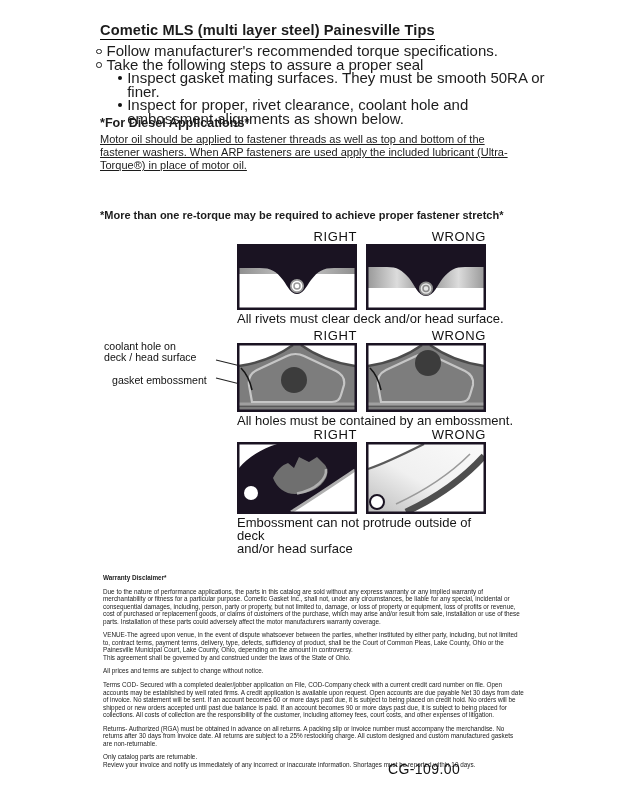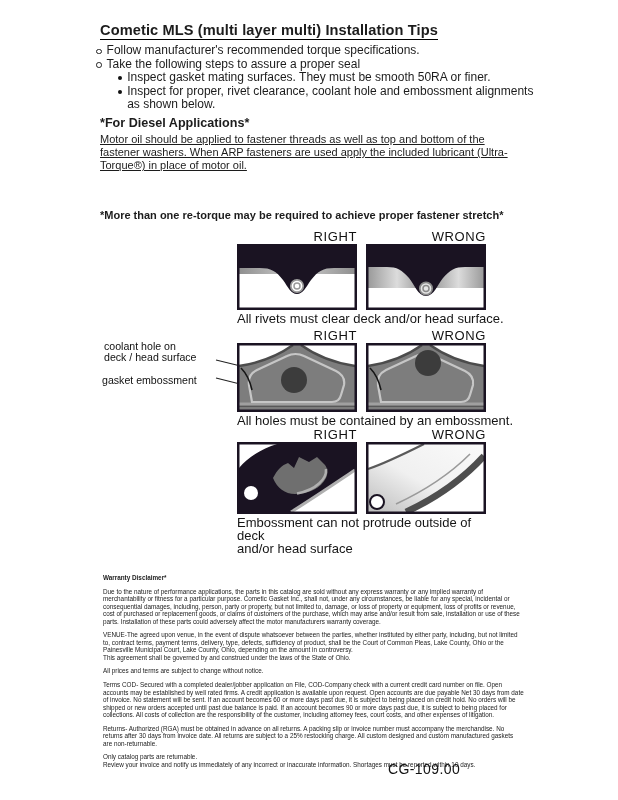--- a/index.html
+++ b/index.html
@@ -5,21 +5,21 @@
   html,body{margin:0;padding:0;background:#ffffff;}
   .page{
     position:relative;width:618px;height:800px;background:#fff;overflow:hidden;
     font-family:"Liberation Sans", sans-serif;color:#1c1c1c;
   }
   .abs{position:absolute;}
   
   .title{left:100px;top:22px;font-size:14.6px;font-weight:bold;letter-spacing:.1px;
          border-bottom:1.6px solid #000;padding-bottom:1px;}
   
-  .bullets{left:96px;top:44px;width:450px;font-size:12px;line-height:13.6px;}
+  .bullets{left:96px;top:44px;width:450px;font-size:15px;line-height:13.6px;}
   .brow{display:flex;align-items:flex-start;}
   .brow.sub{margin-left:22px;}
   .marker{flex:0 0 auto;margin:4.6px 5px 0 0;}
   .marker.open{width:3.6px;height:3.6px;border:1px solid #222;border-radius:50%;}
   .marker.filled{width:4.2px;height:4.2px;background:#111;border-radius:50%;margin-top:4.8px;}
   
   .dheading{left:100px;top:116px;font-size:12.6px;font-weight:bold;text-align:center;}
   .para{left:100px;width:414px;font-size:11px;line-height:13.2px;}
   .p1{top:133px;text-decoration:underline;} .p2{top:167px;} .p3{top:209px;font-weight:bold;}
   
@@ -36,21 +36,21 @@
   .disclaimer p{margin:6px 0 0 0;}
   .disclaimer p.tight{margin-top:0;}
   
   .pageno{left:388px;top:753px;font-size:14px;letter-spacing:.4px;color:#111;margin-top:8px;}
 </style>
 </head>
 <body>
 
 <div class="page">
 
-  <div class="abs title">Cometic MLS (multi layer multi) Installation Tips</div>
+  <div class="abs title">Cometic MLS (multi layer steel) Painesville Tips</div>
 
   <div class="abs bullets">
     <div class="brow">
       <span class="marker open"></span>
       <span>Follow manufacturer's recommended torque specifications.</span>
     </div>
     <div class="brow">
       <span class="marker open"></span>
       <span>Take the following steps to assure a proper seal</span>
     </div>
@@ -111,21 +111,21 @@
   </div>
   <div class="abs caption" style="top:312px;">All rivets must clear deck and/or head surface.</div>
 
   <div class="abs dlabel" style="left:237px;top:328px;">RIGHT</div>
   <div class="abs dlabel" style="left:366px;top:328px;">WRONG</div>
 
   <div class="abs sidelabel" style="left:104px;top:341px;width:110px;">
     <span>coolant hole on</span><br>
     <span>deck / head surface</span>
   </div>
-  <div class="abs sidelabel" style="left:102px;top:375px;width:110px;">gasket embossment</div>
+  <div class="abs sidelabel" style="left:112px;top:375px;width:110px;">gasket embossment</div>
   <svg class="abs leader" viewBox="0 0 90 48">
     <path d="M2,12 L80,31" stroke="#222" stroke-width="1.1" fill="none"></path>
     <path d="M2,30 L46,41" stroke="#222" stroke-width="1.1" fill="none"></path>
   </svg>
 
   <div class="abs dbox" style="left:237px;top:343px;height:69px;">
     <svg viewBox="0 0 120 69">
       <rect width="120" height="69" fill="#7d7d7d"></rect>
       <path d="M2,2 L56,2 C42,12 22,20 2,23 Z" fill="#fff"></path>
       <path d="M56,2 C42,12 22,20 2,23" stroke="#4c4c4c" stroke-width="2.4" fill="none"></path>

